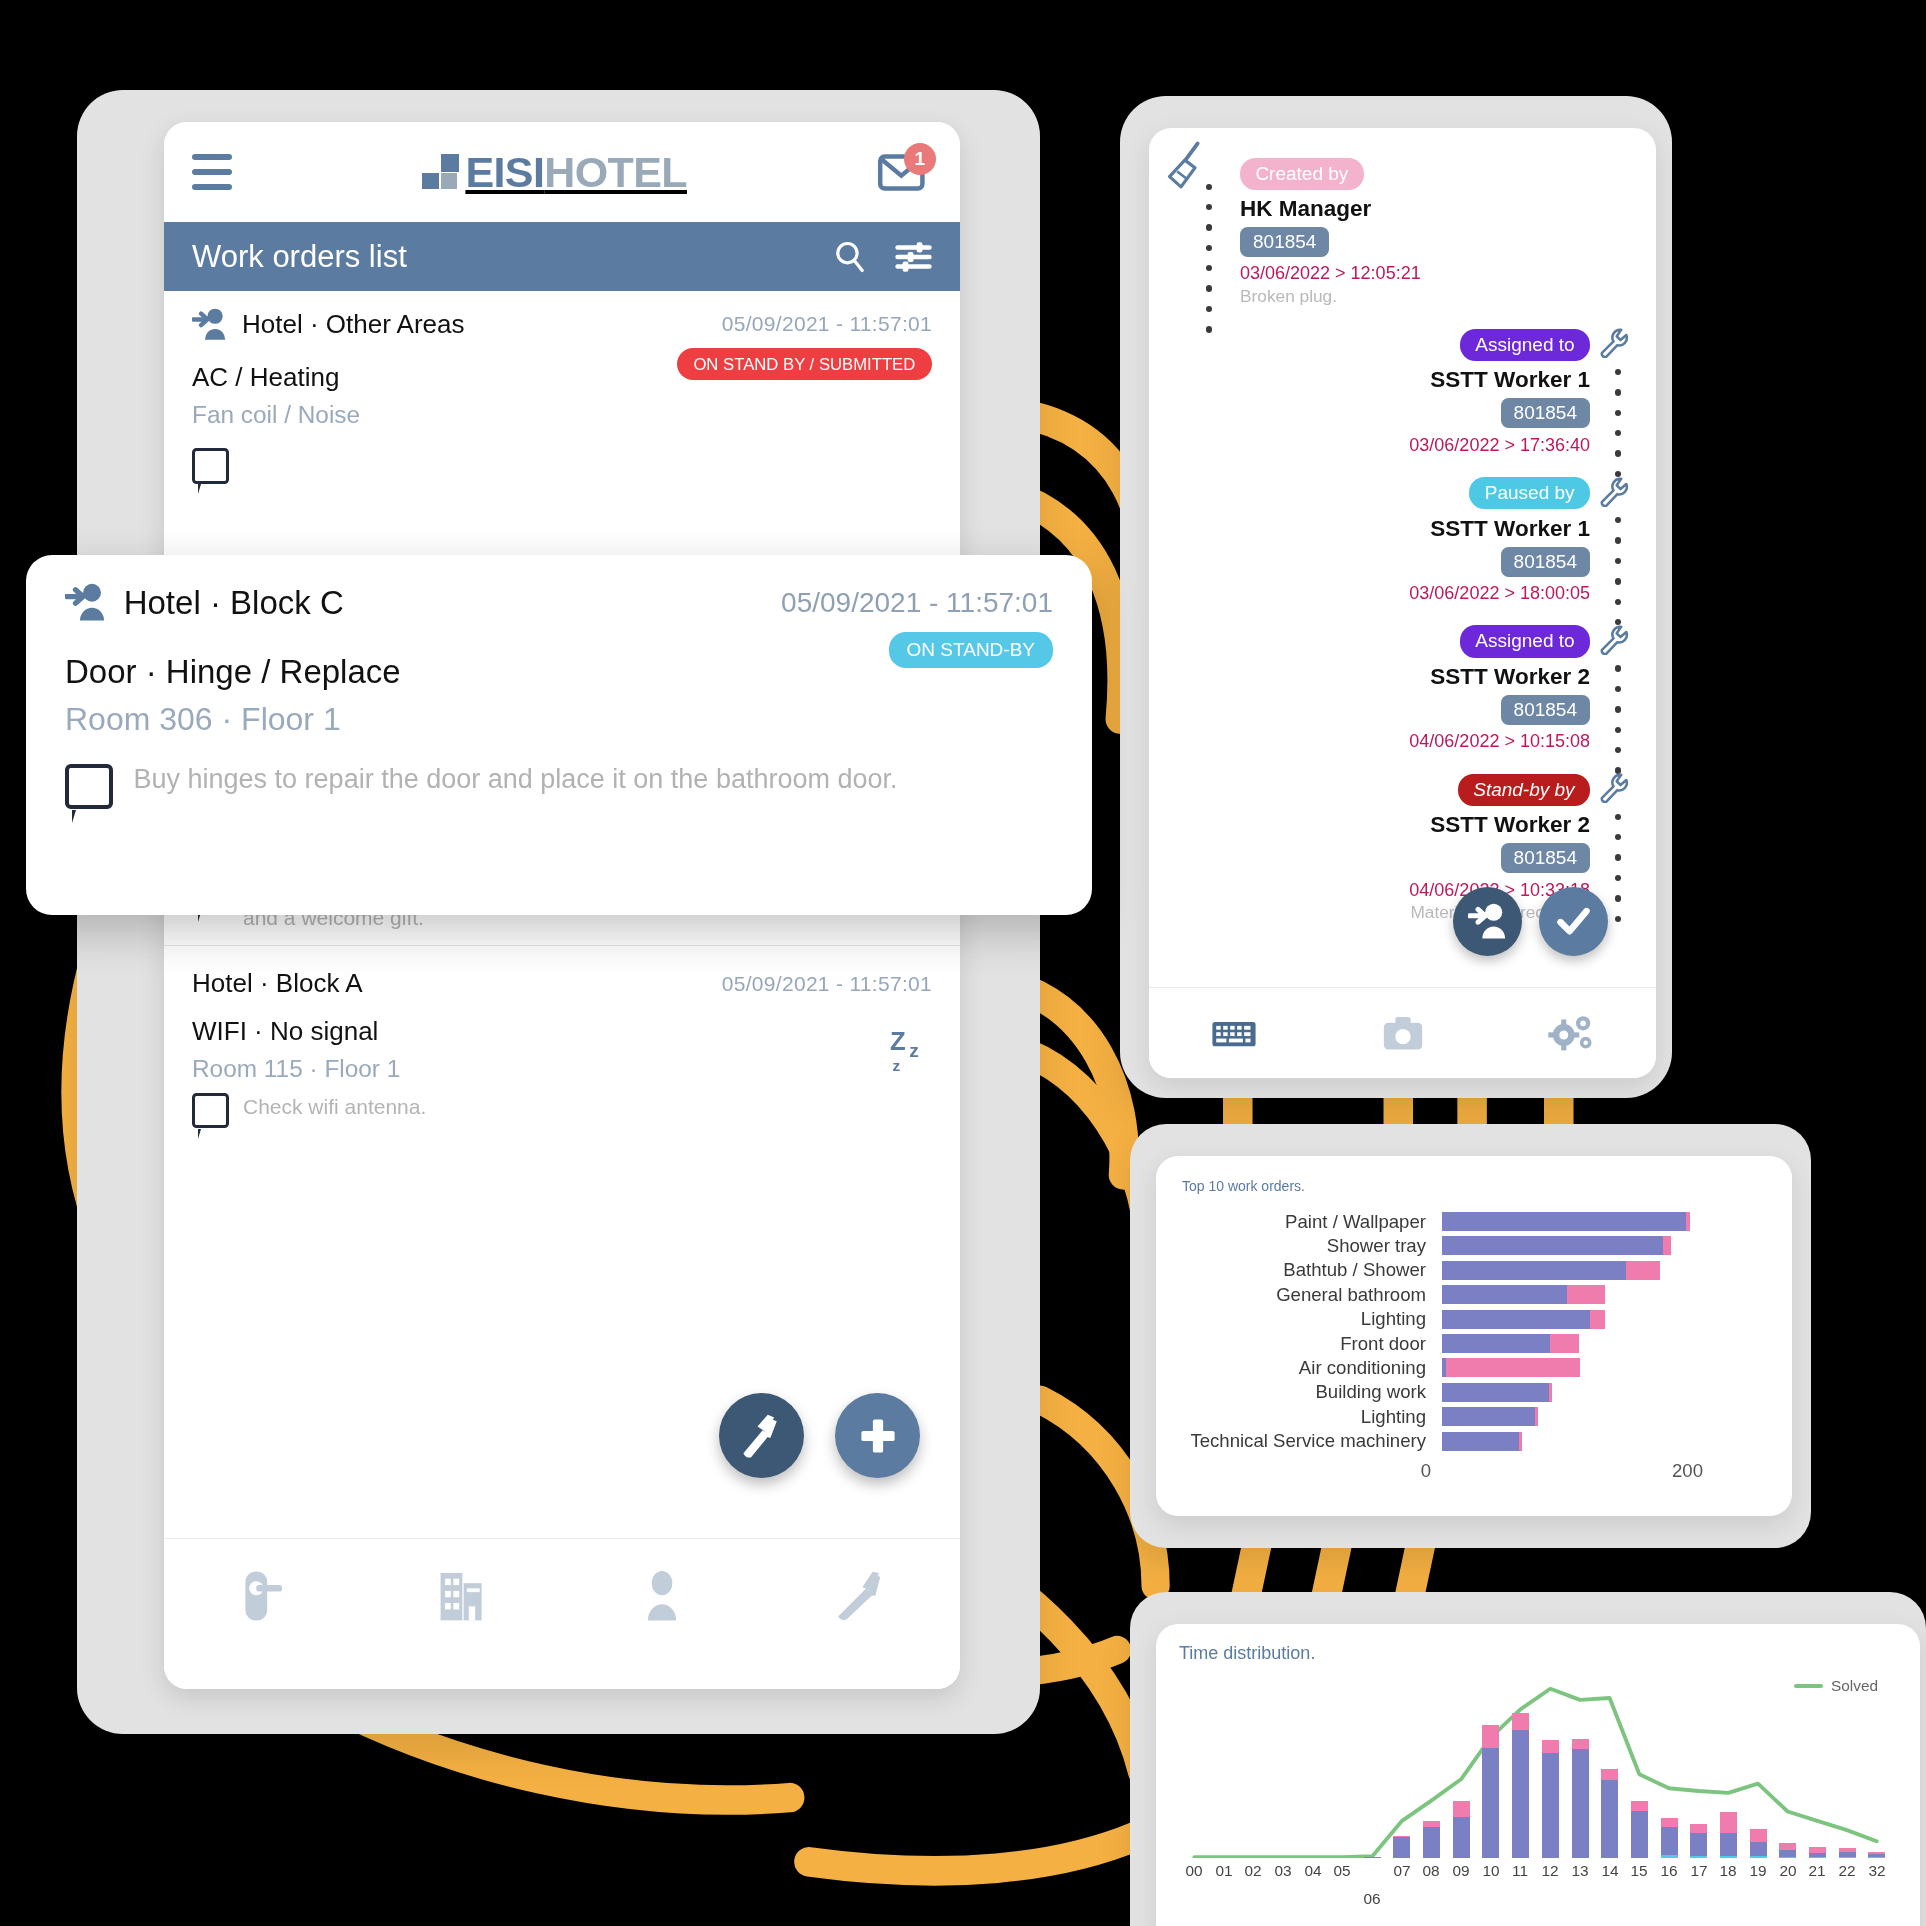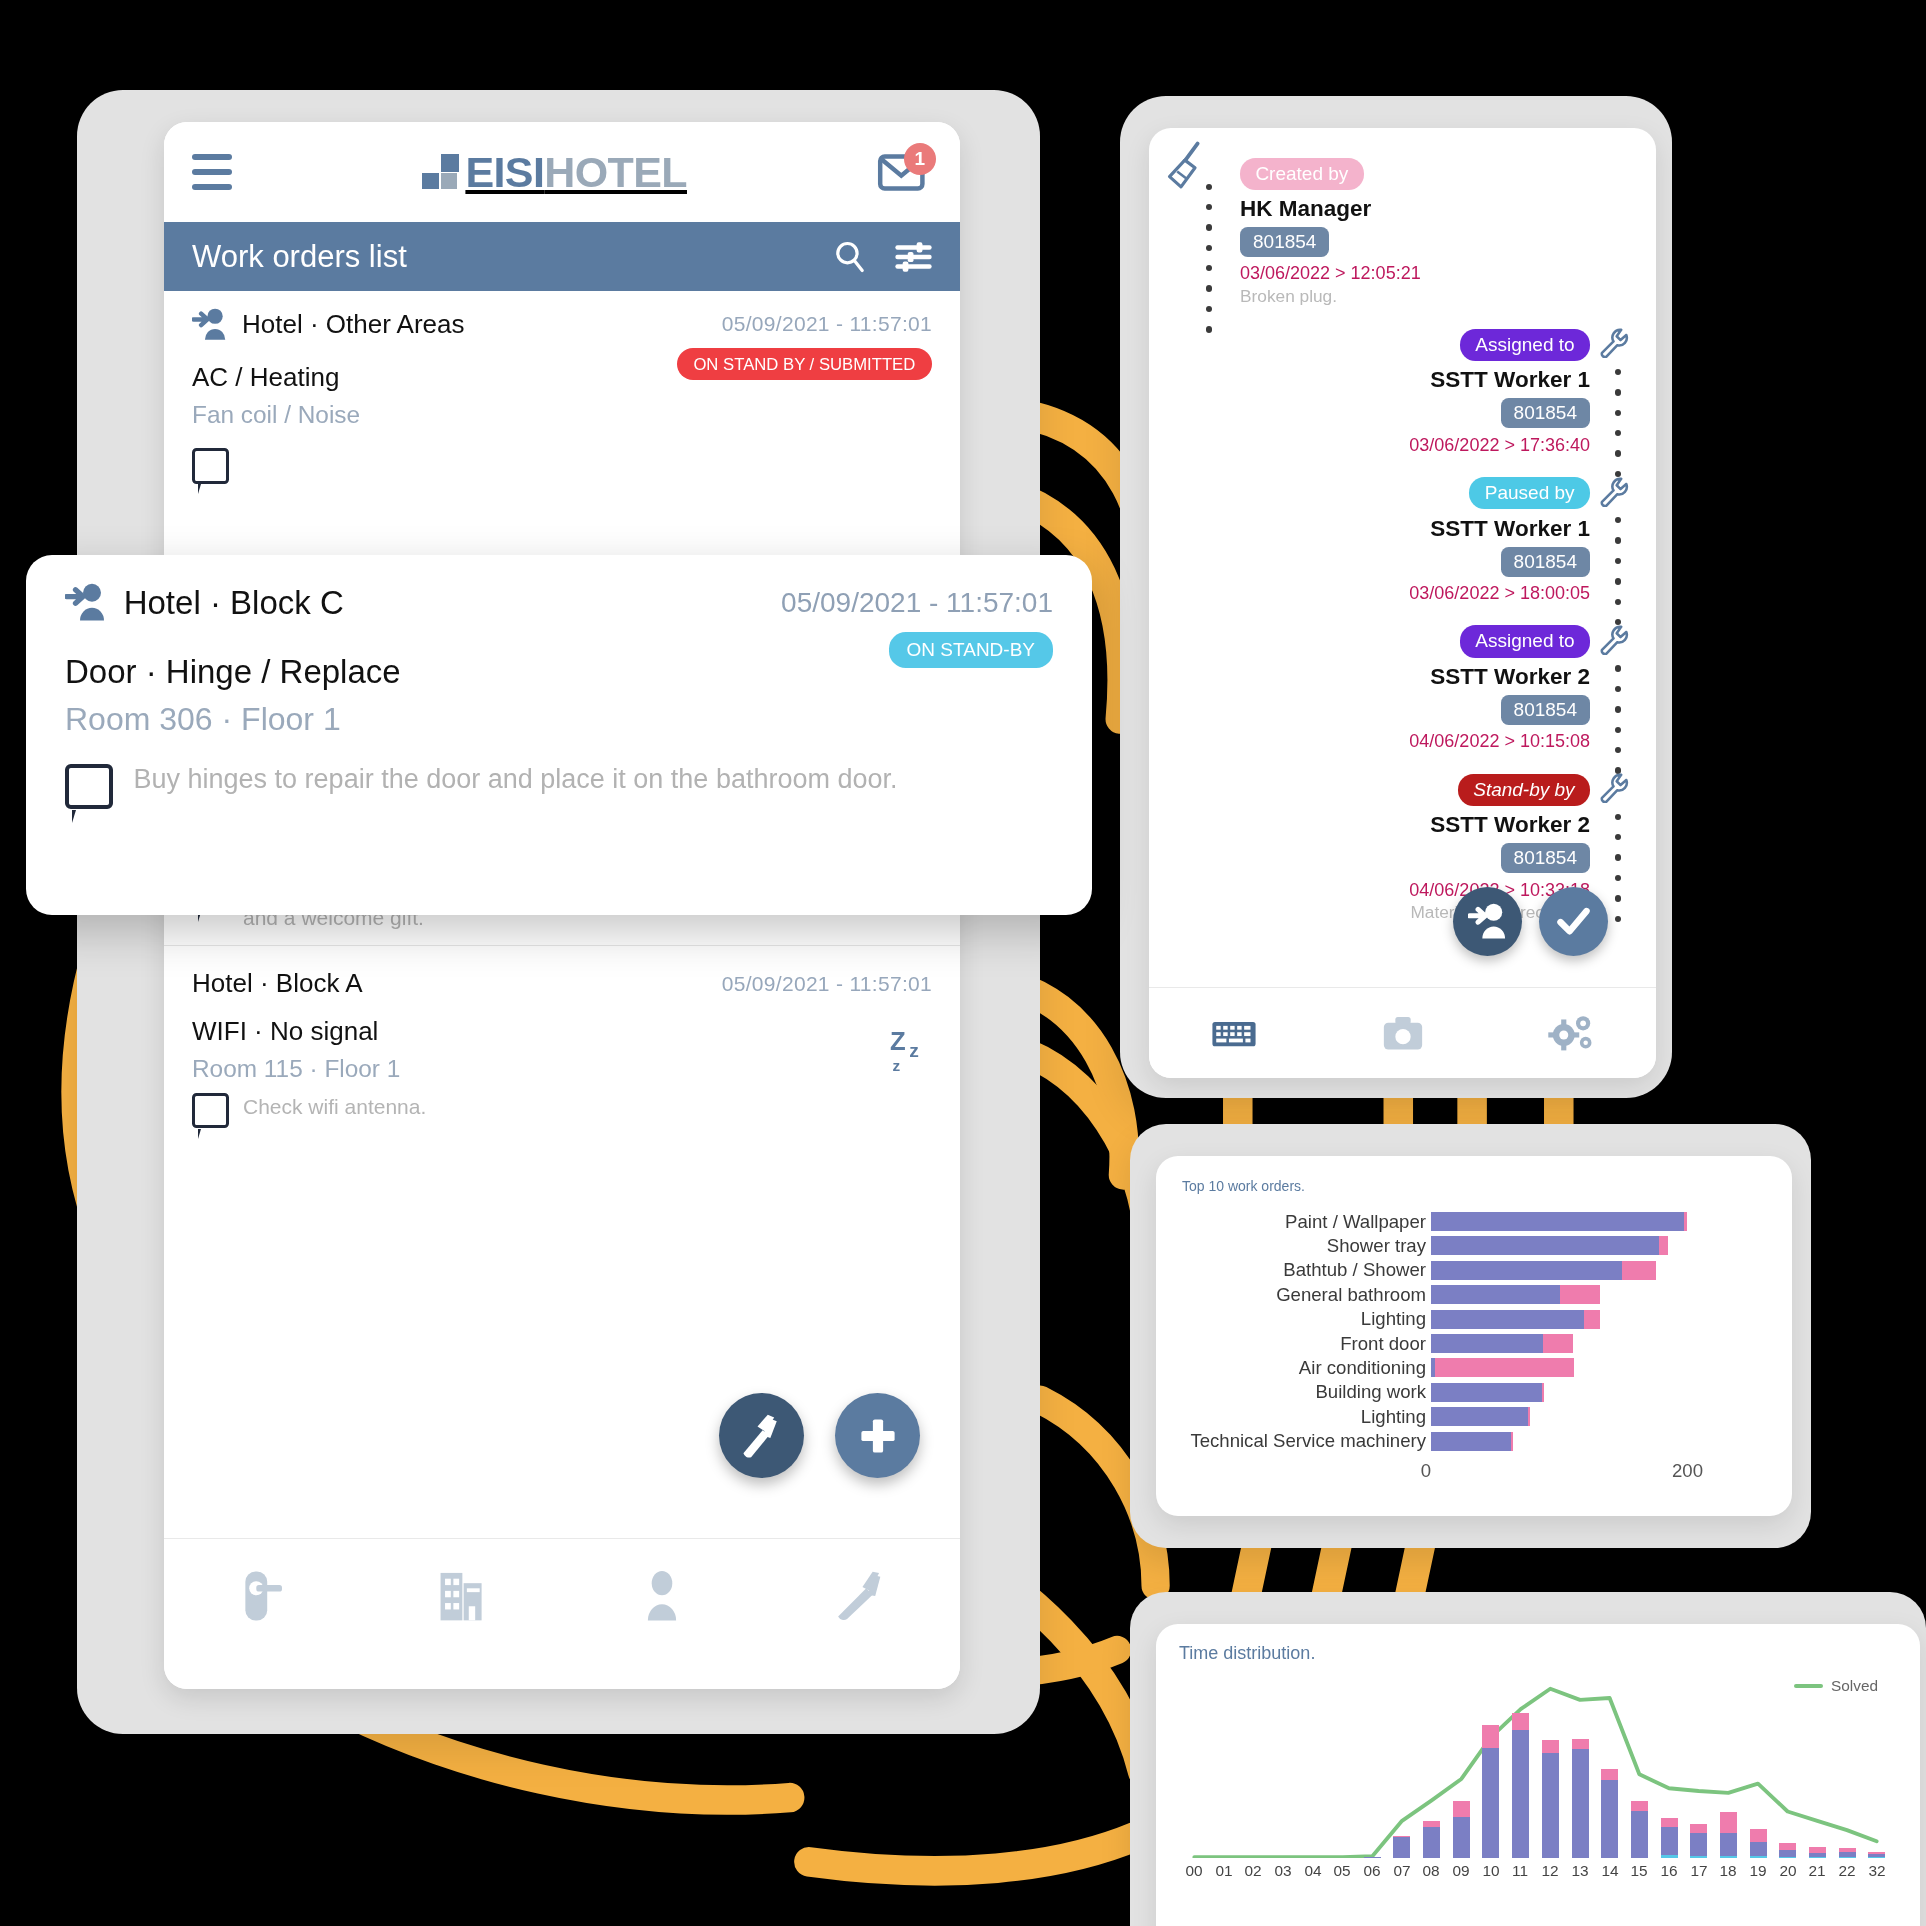--- a/index.html
+++ b/index.html
@@ -124,21 +124,21 @@
   .dots i{display:block;width:6.4px;height:6.4px;border-radius:50%;background:#3a3a3a;margin-bottom:14px;}
 
   .tl-nav{position:absolute;left:0;bottom:0;width:100%;height:90px;border-top:1.3px solid #e9e9e9;
      display:flex;align-items:center;background:#fff;}
   .tl-nav .nav-i{flex:1;display:flex;justify-content:center;cursor:pointer;}
 
   
   .ch-title{font-size:14px;color:#5b7ba0;}
   .barchart{margin-top:15.4px;}
   .brow{display:flex;align-items:center;height:24.4px;}
-  .blab{width:244px;text-align:right;font-size:18.6px;color:#3a3a3a;padding-right:5px;
+  .blab{width:244px;text-align:right;font-size:18.6px;color:#3a3a3a;padding-right:16px;
      white-space:nowrap;overflow:hidden;}
   .btrack{flex:1;height:19px;position:relative;}
   .bseg{position:absolute;top:0;height:19px;}
   .bseg.v{background:#7b7fc4;}
   .bseg.p{background:#ef7cad;}
   .axis{display:flex;margin-top:6.4px;}
   .axis .sp{width:244px;}
   .axis .ax{flex:1;position:relative;height:28px;}
   .axis .ax span{position:absolute;font-size:18.6px;color:#555;transform:translateX(-50%);}
 
@@ -737,21 +737,21 @@
             <div class="sb" style="height: 0.9px;"></div>
           </div>
         </div>
       <div class="tdaxis" id="tdaxis">
           <span style="left: 15px;">00</span>
           <span style="left: 45px;">01</span>
           <span style="left: 74px;">02</span>
           <span style="left: 104px;">03</span>
           <span style="left: 134px;">04</span>
           <span style="left: 163px;">05</span>
-          <span style="left: 193px;">06</span>
+          <span style="left: 193px; margin-top: 28px;">06</span>
           <span style="left: 223px;">07</span>
           <span style="left: 252px;">08</span>
           <span style="left: 282px;">09</span>
           <span style="left: 312px;">10</span>
           <span style="left: 341px;">11</span>
           <span style="left: 371px;">12</span>
           <span style="left: 401px;">13</span>
           <span style="left: 431px;">14</span>
           <span style="left: 460px;">15</span>
           <span style="left: 490px;">16</span>

